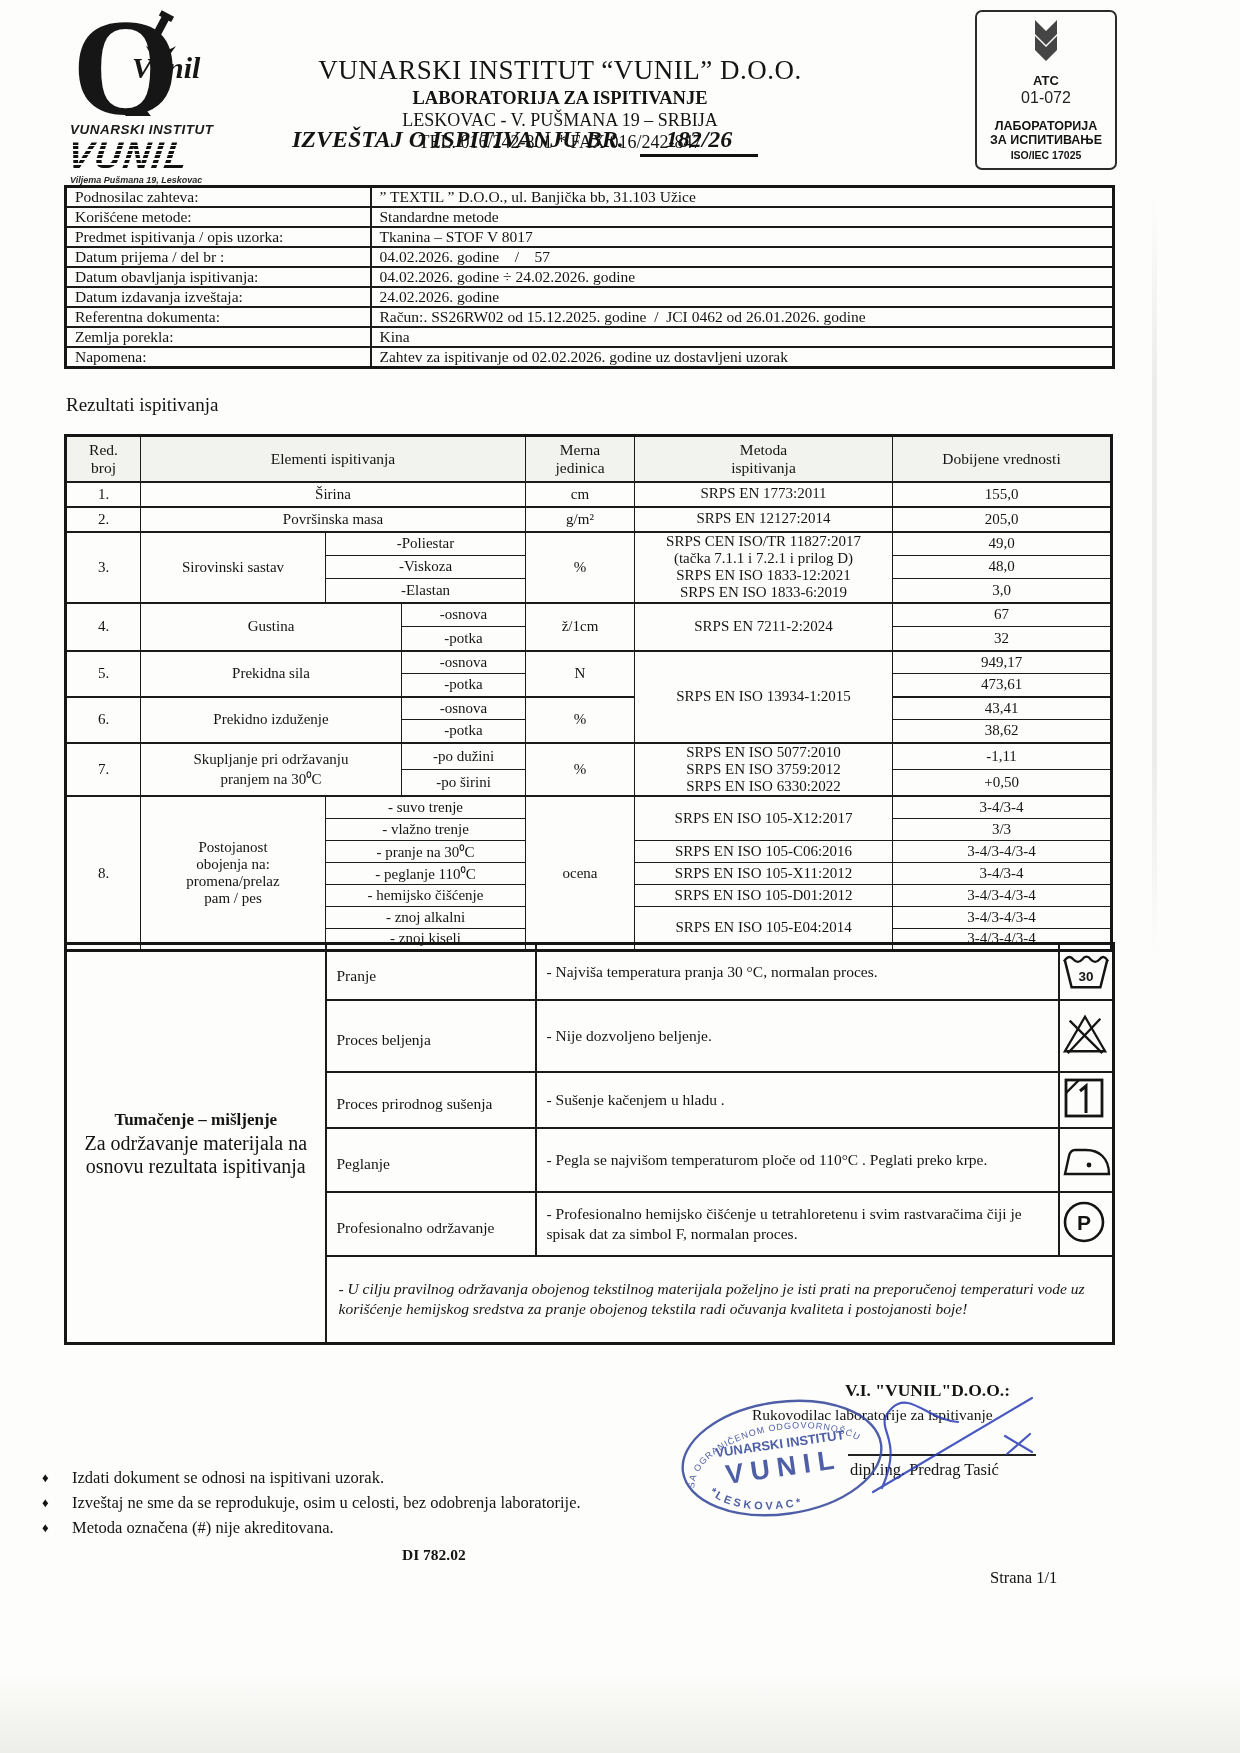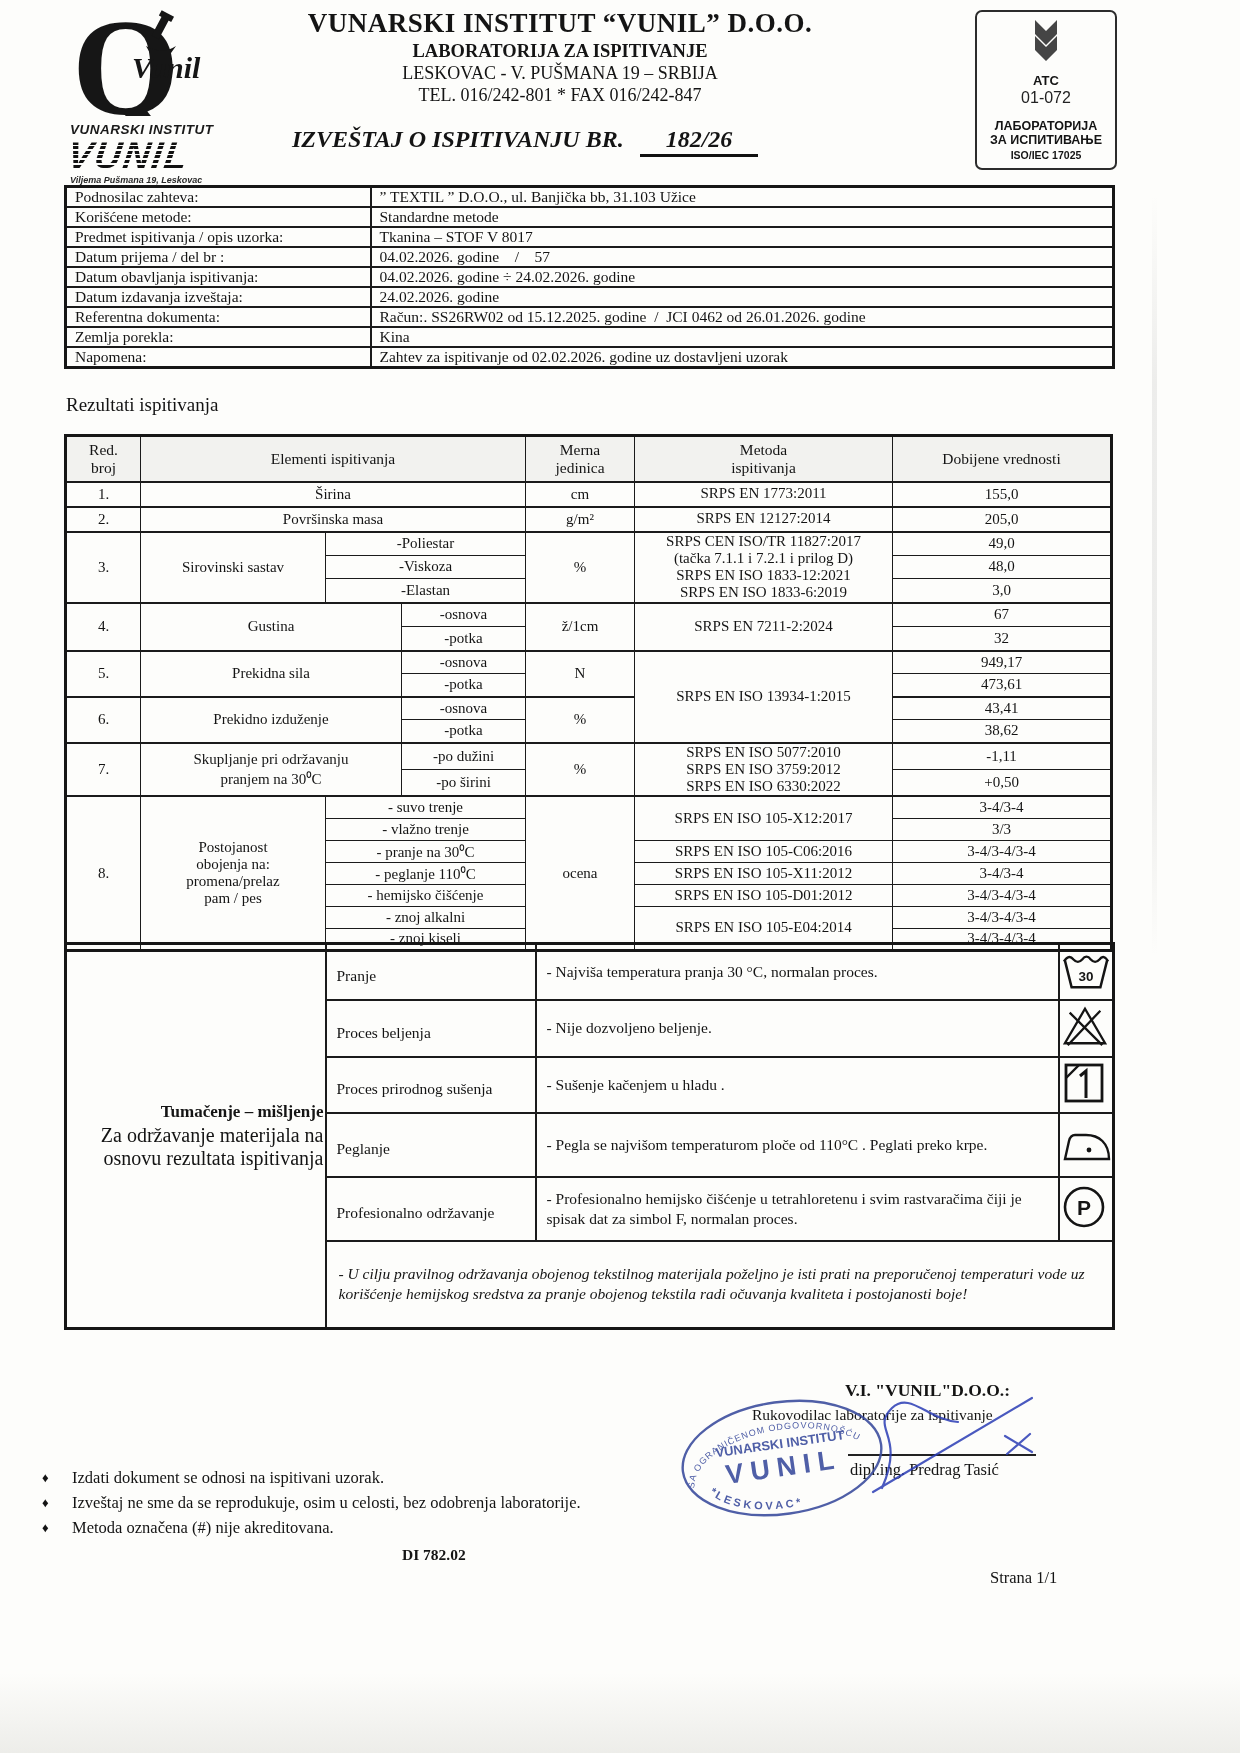--- a/index.html
+++ b/index.html
@@ -7,21 +7,21 @@
         font-family:"Liberation Serif",serif;color:#141414;}
   
   .logo-block{position:absolute;left:66px;top:2px;width:200px;}
   .logo-caption-top{font:italic 700 13.5px "Liberation Sans",sans-serif;letter-spacing:.5px;color:#1a1a1a;margin:2px 0 0 4px;}
   .wordmark-wrap{position:relative;margin:0 0 0 2px;width:190px;}
   .wordmark{font:italic 900 37px "Liberation Sans",sans-serif;letter-spacing:2px;transform:skewX(-8deg);color:#111;line-height:1;}
   .wordmark-wrap::after{content:"";position:absolute;inset:0;
         background:repeating-linear-gradient(to bottom,transparent 0 3px,#fdfdfb 3px 4.6px);}
   .logo-caption-bottom{font:italic 700 9px "Liberation Sans",sans-serif;color:#2a2a2a;margin:1px 0 0 4px;}
   .head-center{position:absolute;left:280px;top:8px;width:560px;text-align:center;}
-  .inst-name{font-size:27px;font-weight:700;letter-spacing:.5px;}
+  .inst-name{font-size:27px;font-weight:400;letter-spacing:.5px;margin-top:47px;}
   .inst-lab{font-size:18.5px;font-weight:700;margin-top:2px;}
   .inst-addr,.inst-tel{font-size:18px;margin-top:1px;}
   .report-title{position:absolute;left:292px;top:126px;font:italic 700 24px "Liberation Serif",serif;white-space:nowrap;}
   .report-num{display:inline-block;margin-left:16px;padding:0 26px 1px 26px;border-bottom:3px solid #111;}
   .accred{position:absolute;left:975px;top:10px;width:138px;height:156px;border:2px solid #2c2c2c;border-radius:7px;
           text-align:center;font-family:"Liberation Sans",sans-serif;background:#fdfdfb;}
   .accred .atc{font-size:13px;font-weight:700;margin-top:1px;}
   .accred .num{font-size:16px;margin-top:1px;color:#222;}
   .accred .cyr{font-size:12.5px;font-weight:700;line-height:1.15;margin-top:12px;}
   .accred .iso{font-size:10.5px;font-weight:700;margin-top:1px;}
@@ -38,21 +38,21 @@
   table.rt th{font-size:15.5px;background:#f2f2ef;}
   table.rt tr.sep td{border-top-width:2.6px;}
   td.el{text-align:left;padding-left:16px;margin-left:29px;}
   td.sub{text-align:left;padding-left:10px;}
   td.meth{font-size:14px;line-height:1.15;}
   .pl{white-space:pre-line;}
   
   table.ct{position:absolute;left:64px;top:942px;width:1048px;border-collapse:collapse;table-layout:fixed;
            border:3px solid #161616;}
   table.ct td{border:2px solid #1b1b1b;font-size:15.5px;vertical-align:middle;overflow:hidden;}
-  td.care-left{text-align:right;vertical-align:middle;}
+  td.care-left{text-align:center;vertical-align:middle;}
   .care-left-title{font-weight:700;font-size:17px;}
   .care-left-text{font-size:20px;margin-top:2px;}
   td.care-lbl{vertical-align:top;padding:9px 4px 0 10px;}
   td.care-desc{padding:2px 10px;line-height:1.25;}
   td.care-sym{text-align:left;padding:2px;}
   td.care-note{font-style:italic;padding:4px 12px;line-height:1.3;font-size:15.5px;}
   
   .sig-block{position:absolute;left:620px;top:1378px;width:520px;height:220px;}
   .sig-company{position:absolute;left:225px;top:2px;font-size:17.5px;font-weight:700;white-space:nowrap;}
   .sig-role{position:absolute;left:132px;top:28px;font-size:15.5px;white-space:nowrap;}
@@ -337,21 +337,21 @@
       <td class="care-lbl">Pranje</td>
       <td class="care-desc">-  Najviša temperatura pranja 30 °C, normalan proces.</td>
       <td class="care-sym">
         <svg width="48" height="44" viewBox="0 0 50 44">
           <path d="M3 12 L10 40 L40 40 L47 12" fill="none" stroke="#141414" stroke-width="2.6"></path>
           <path d="M2 13 Q7 5 12 11 Q16.5 16 21 11 Q25.5 5 30 11 Q34.5 16 39 11 Q43.5 5 48 13" fill="none" stroke="#141414" stroke-width="2.4"></path>
           <text x="25" y="33" text-anchor="middle" font-family="Liberation Sans,sans-serif" font-weight="700" font-size="14" fill="#141414">30</text>
         </svg>
       </td>
     </tr>
-    <tr style="height:57px">
+    <tr style="height:72px">
       <td class="care-lbl">Proces beljenja</td>
       <td class="care-desc">- Nije dozvoljeno beljenje.</td>
       <td class="care-sym">
         <svg width="46" height="44" viewBox="0 0 48 44">
           <polygon points="24,4 45,40 3,40" fill="none" stroke="#141414" stroke-width="2.4"></polygon>
           <path d="M8 8 L42 42 M40 6 L6 42" stroke="#141414" stroke-width="2.4" fill="none"></path>
         </svg>
       </td>
     </tr>
     <tr style="height:56px">

